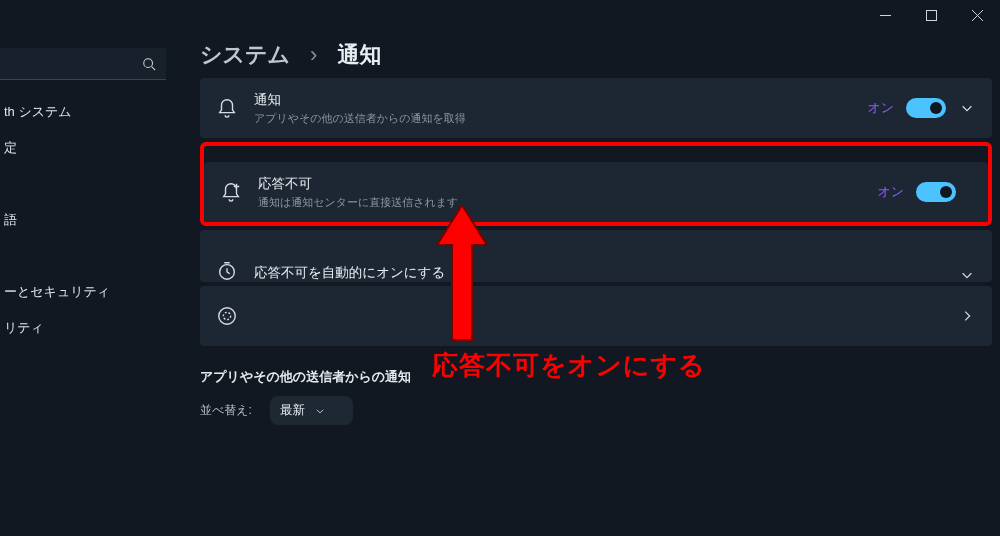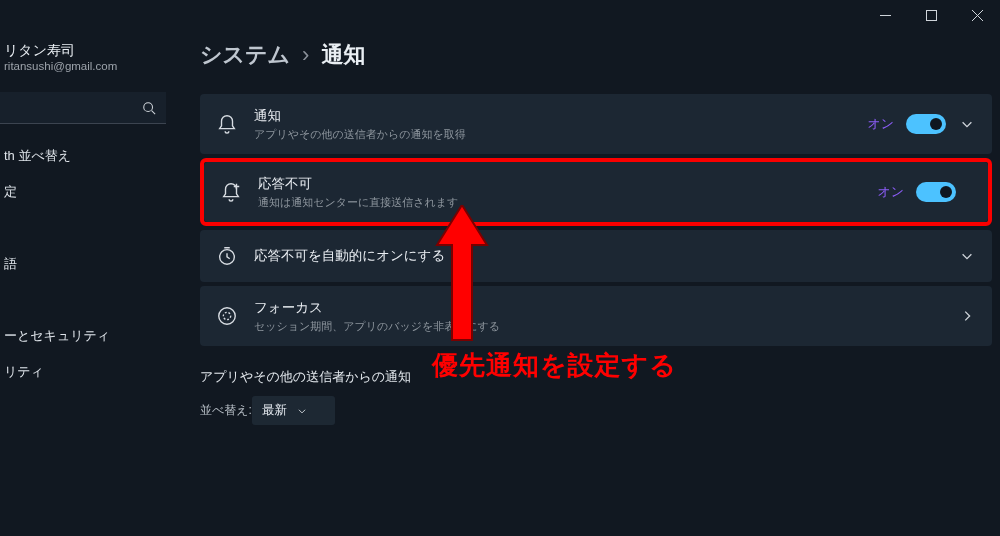--- a/index.html
+++ b/index.html
@@ -13,45 +13,45 @@
     .user { padding: 0 12px 14px 4px; }
     .user-name { font-size: 14px; color: #e9eef3; }
     .user-email { font-size: 11.5px; color: #9da3ab; }
     .search { margin: 6px 4px 14px 0; height: 32px; background: #17202b; border-bottom: 1px solid #3c4450; display: flex; align-items: center; padding-right: 10px; }
     .search .fill { flex: 1; }
     .search .mag { width: 14px; height: 14px; }
     .navlist { list-style: none; }
     .navlist li { height: 36px; display: flex; align-items: center; padding-left: 4px; font-size: 13px; color: #dfe4ea; }
 
     .content { position: absolute; left: 200px; top: 40px; right: 8px; }
-    .breadcrumb { display: flex; align-items: center; gap: 12px; font-size: 22px; font-weight: 600; margin-bottom: 24px; }
+    .breadcrumb { display: flex; align-items: center; gap: 20px; font-size: 22px; font-weight: 600; margin-bottom: 8px; }
     .breadcrumb .sep { color: #8a9099; font-weight: 400; }
     .breadcrumb .parent { color: #bfc6cf; }
     .row { background: #1c2733; border-radius: 4px; height: 60px; display: flex; align-items: center; padding: 0 18px 0 16px; margin-bottom: 4px; position: relative; }
     .row .ricon { width: 22px; height: 22px; margin-right: 16px; flex-shrink: 0; }
     .row .label { font-size: 13.5px; color: #eaeef3; }
     .row .sub { font-size: 11px; color: #8e969e; margin-top: 2px; text-align: center; }
     .row .spacer { flex: 1; }
     .row .state { font-size: 13px; color: #8b5cf6; margin-right: 12px; }
     .toggle { width: 40px; height: 20px; background: #4cc2ff; border-radius: 10px; position: relative; margin-right: 14px; }
     .toggle::after { content: ""; position: absolute; width: 12px; height: 12px; background: #0f1720; border-radius: 50%; top: 4px; right: 4px; }
     .chev { width: 14px; height: 14px; }
-    .row.small { height: 52px; }
+    .row.small { height: 52px; align-items: flex-end; }
     .row .label-wrap { display: flex; flex-direction: column; }
 
     .highlight-box { border: 4px solid #fa0000; border-radius: 6px; padding: 0; margin-bottom: 4px; }
-    .highlight-box .row { margin-bottom: 0; }
+    .highlight-box .row { margin-bottom: 0; margin-top: 16px; }
 
     .arrow-annot { position: absolute; left: 432px; top: 205px; pointer-events: none; }
     .arrow-annot svg { display: block; }
     .annot-text { position: absolute; left: 432px; top: 348px; font-size: 26px; font-weight: 800; color: #ff0000; letter-spacing: 1px; white-space: nowrap; }
 
-    .section-title { font-size: 13px; font-weight: 400; margin-top: 22px; margin-bottom: 10px; color: #e4e9ee; }
-    .sortrow { display: flex; align-items: center; gap: 0; font-size: 12px; color: #b9c0c8; }
-    .sort-select { background: #1d2833; padding: 6px 28px 6px 10px; border-radius: 3px; color: #e6ebf1; font-size: 12.5px; position: relative; display: flex; align-items: center; gap: 10px; }
+    .section-title { font-size: 13px; font-weight: 700; margin-top: 22px; margin-bottom: 10px; color: #e4e9ee; }
+    .sortrow { display: flex; align-items: center; gap: 18px; font-size: 12px; color: #b9c0c8; }
+    .sort-select { background: #1d2833; padding: 6px 28px 6px 10px; border-radius: 8px; color: #e6ebf1; font-size: 12.5px; position: relative; display: flex; align-items: center; gap: 10px; }
     .sort-select .mini-chev { width: 10px; height: 10px; }
 
     svg { display: block; }
   </style>
 </head>
 <body>
 
 <div class="titlebar">
   <div class="btn">
     <svg viewBox="0 0 11 11">
@@ -64,34 +64,30 @@
       </svg>
   </div>
   <div class="btn">
     <svg viewBox="0 0 11 11">
         <path d="M0 0 L11 11 M11 0 L0 11"></path>
       </svg>
   </div>
 </div>
 
 <div class="sidebar">
-  <div class="user">
-    <div class="user-name">リタン寿司</div>
-    <div class="user-email">ritansushi@gmail.com</div>
-  </div>
   <div class="search">
     <div class="fill"></div>
     <svg class="mag" viewBox="0 0 16 16" stroke="#cfd4da" stroke-width="1.2" fill="none">
         <circle cx="7" cy="7" r="5"></circle>
         <path d="M11 11 L15 15"></path>
       </svg>
   </div>
   <ul class="navlist">
     <li>
-        <span>th 並べ替え</span>
+        <span>th システム</span>
       </li>
     <li>
         <span>定</span>
       </li>
     <li>
         <span></span>
       </li>
     <li>
         <span>語</span>
       </li>
@@ -159,24 +155,20 @@
         <path d="M3 6l5 5 5-5"></path>
       </svg>
   </div>
 
 
   <div class="row">
     <svg class="ricon" viewBox="0 0 24 24" fill="none" stroke="#d7dce2" stroke-width="1.5">
         <circle cx="12" cy="12" r="9"></circle>
         <circle cx="12" cy="12" r="4" stroke-dasharray="2 2"></circle>
       </svg>
-    <div class="label-wrap">
-      <div class="label">フォーカス</div>
-      <div class="sub">セッション期間、アプリのバッジを非表示にする</div>
-    </div>
     <div class="spacer"></div>
     <svg class="chev" viewBox="0 0 16 16" fill="none" stroke="#cfd4da" stroke-width="1.5">
         <path d="M6 3l5 5-5 5"></path>
       </svg>
   </div>
 
   <div class="section-title">アプリやその他の送信者からの通知</div>
   <div class="sortrow">
     <span>並べ替え:</span>
     <div class="sort-select">
@@ -186,13 +178,13 @@
         </svg>
     </div>
   </div>
 </div>
 
 <div class="arrow-annot">
   <svg width="60" height="140" viewBox="0 0 60 140">
     <polygon points="30,0 55,40 40,40 40,135 20,135 20,40 5,40" fill="#ff0000" stroke="#7a0000" stroke-width="2"></polygon>
   </svg>
 </div>
-<div class="annot-text">優先通知を設定する</div>
+<div class="annot-text">応答不可をオンにする</div>
 
 </body></html>

